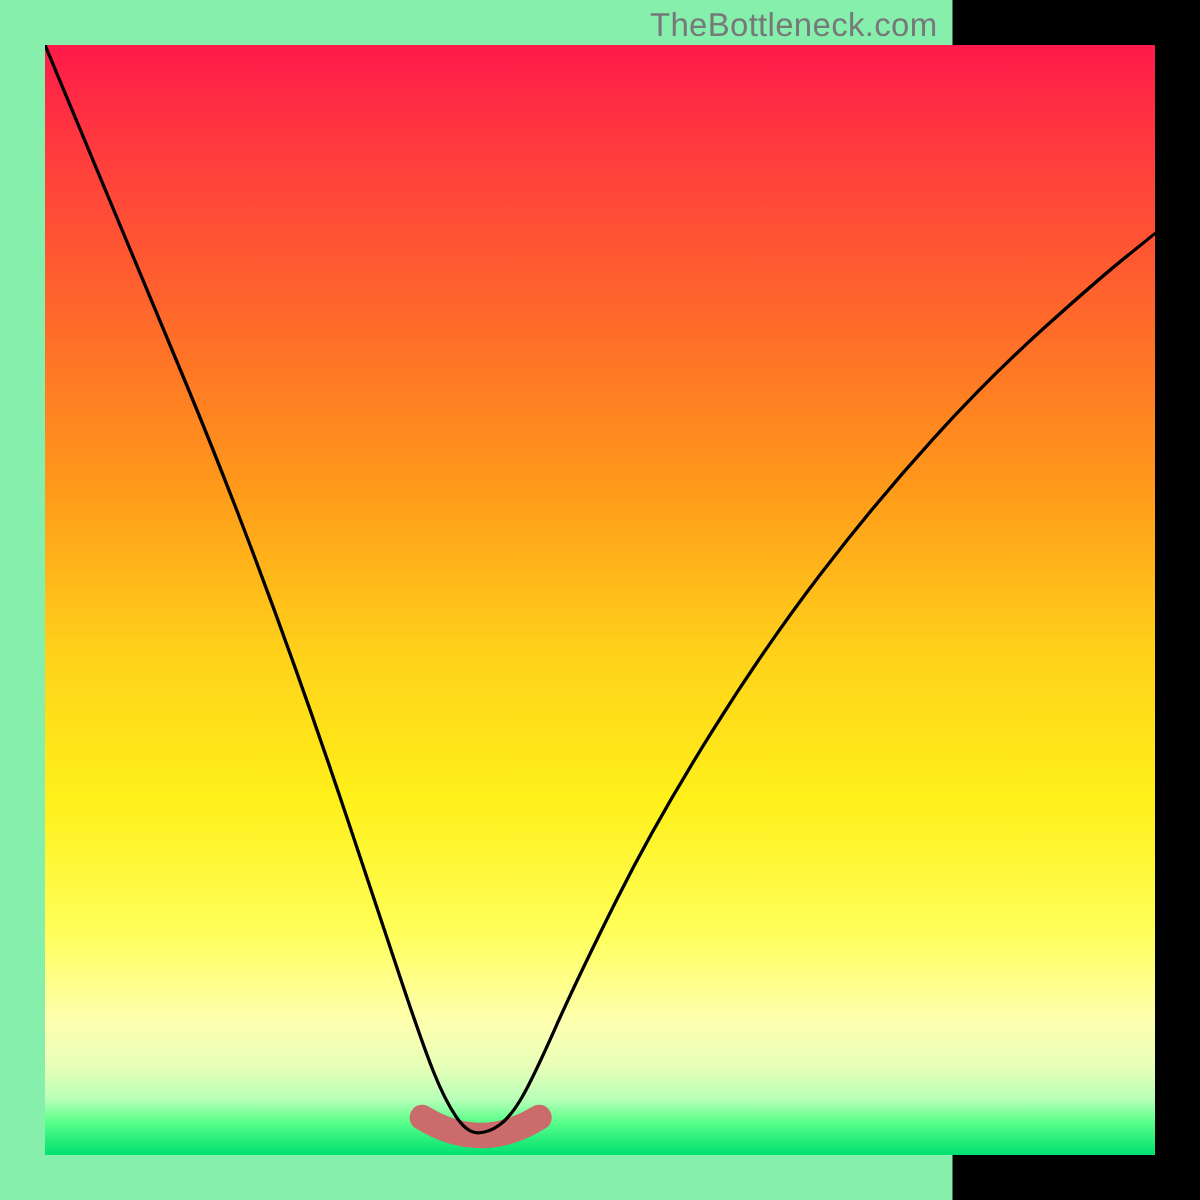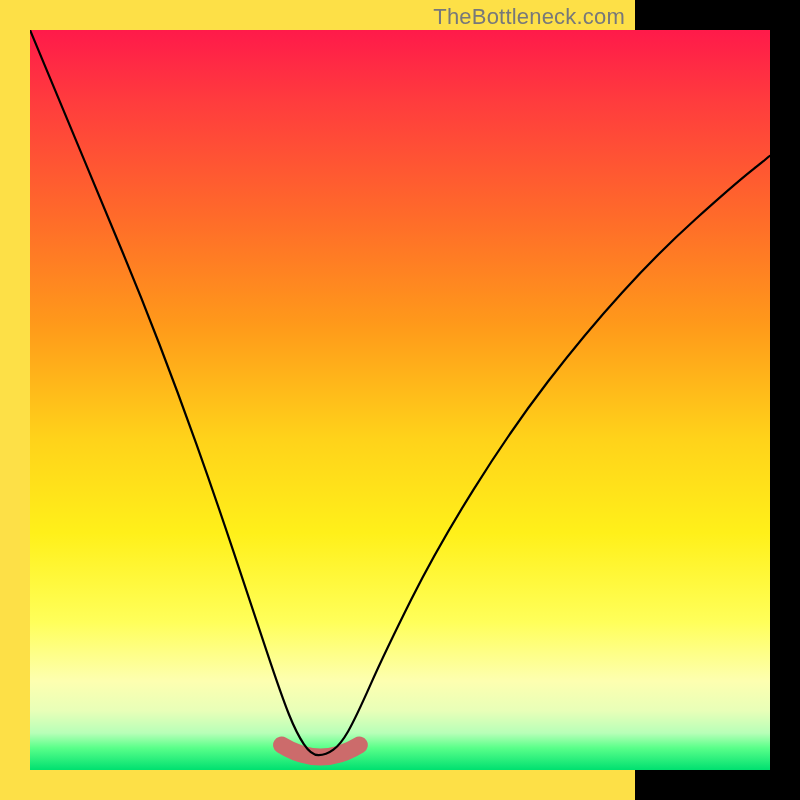--- a/index.html
+++ b/index.html
@@ -1,21 +1,21 @@
 <!DOCTYPE html>
 <html><head>
 <meta charset="utf-8">
 <style>
   * { margin: 0; padding: 0; box-sizing: border-box; }
   html, body { width: 800px; height: 800px; background: #000; overflow: hidden; }
   .stage {
     position: relative;
     width: 635px;
     height: 800px;
-    background: #fde047;
+    background: #86efac;
   }
   .plot-area {
     position: absolute;
     left: 30px;
     top: 30px;
     width: 740px;
     height: 740px;
     background: linear-gradient(to bottom,
       #ff1a4a 0%,
       #ff3d3d 10%,

